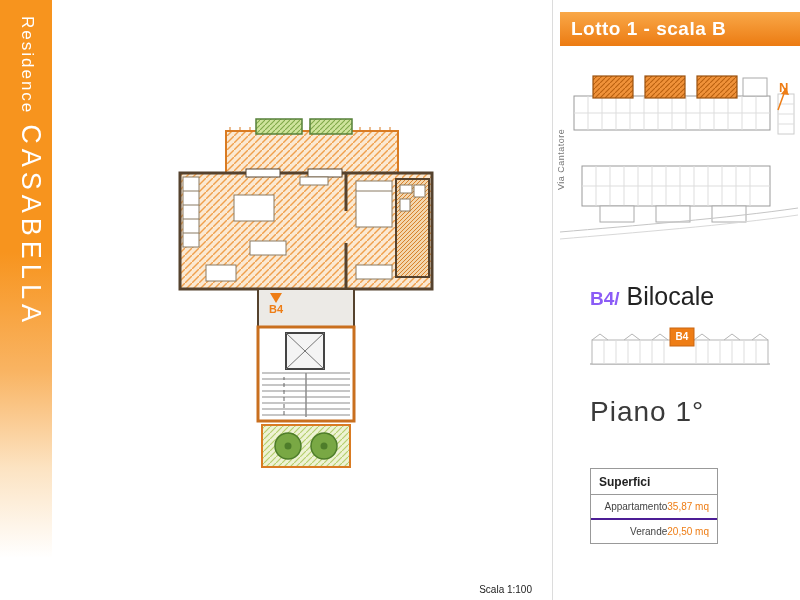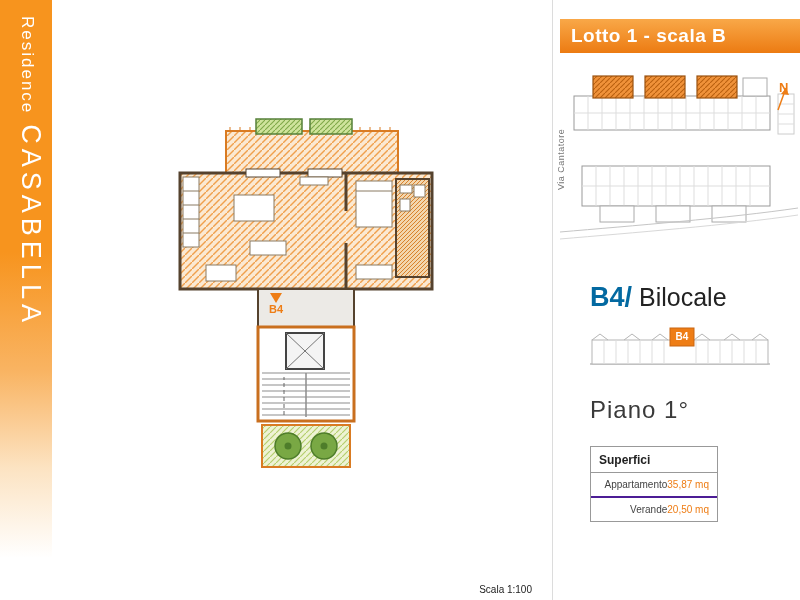--- a/index.html
+++ b/index.html
@@ -10,40 +10,40 @@
   .left-strip{position:absolute;left:0;top:0;width:52px;height:600px;
     background:linear-gradient(180deg,#f7941e 0%,#f7941e 42%,#f9b463 62%,#fce3c2 78%,#ffffff 93%);}
   .brand{position:absolute;left:46px;top:16px;transform:rotate(90deg);transform-origin:0 0;
     white-space:nowrap;color:#fff;display:flex;align-items:baseline;gap:10px;width:360px;}
   .brand-prefix{font-size:17px;letter-spacing:2px;}
   .brand-name{font-size:27px;letter-spacing:5px;}
 
   .divider{position:absolute;left:552px;top:0;width:1px;height:600px;background:#dcdcdc;}
 
   
-  .header-bar{position:absolute;left:560px;top:19px;width:240px;height:34px;box-sizing:border-box;
+  .header-bar{position:absolute;left:560px;top:12px;width:240px;height:34px;box-sizing:border-box;
     background:linear-gradient(180deg,#f9a848,#ec7b12);color:#fff;font-size:19px;font-weight:bold;
     line-height:34px;padding-left:11px;letter-spacing:.5px;}
 
   .siteplan-svg{position:absolute;left:560px;top:58px;}
   .street-label{position:absolute;left:556px;top:190px;transform:rotate(-90deg);transform-origin:0 0;
     font-size:9px;color:#777;letter-spacing:.5px;white-space:nowrap;}
   .north-label{position:absolute;left:779px;top:80px;color:#ee7d15;font-weight:bold;font-size:13px;}
 
   .unit-heading{position:absolute;left:590px;top:282px;display:flex;align-items:baseline;}
-  .unit-code{font-size:27px;font-weight:bold;color:#0369a1;}
+  .unit-code{font-size:19px;font-weight:bold;color:#8b5cf6;}
   .unit-type{font-size:25px;color:#222;margin-left:7px;}
 
   .elevation-svg{position:absolute;left:590px;top:318px;}
   .elevation-badge{position:absolute;left:670px;top:328px;width:24px;height:18px;line-height:18px;
     text-align:center;color:#fff;font-weight:bold;font-size:10px;}
 
-  .floor-heading{position:absolute;left:590px;top:396px;font-size:24px;color:#3a3a3a;letter-spacing:1px;}
-
-  .superfici{position:absolute;left:590px;top:446px;width:128px;border:1px solid #999;background:#fff;
+  .floor-heading{position:absolute;left:590px;top:396px;font-size:28px;color:#3a3a3a;letter-spacing:1px;}
+
+  .superfici{position:absolute;left:590px;top:468px;width:128px;border:1px solid #999;background:#fff;
     font-size:10px;box-sizing:border-box;}
   .superfici-title{padding:6px 8px 5px;font-weight:bold;font-size:12px;color:#222;border-bottom:1px solid #999;}
   .superfici-row{display:flex;justify-content:flex-end;padding:6px 8px;color:#444;}
   .superfici-row + .superfici-row{border-top:2px solid #4c1d95;}
   .superfici-value{color:#ee7d15;}
 
   
   .plan-svg{position:absolute;left:150px;top:115px;}
   .plan-badge{position:absolute;left:260px;top:303px;width:32px;text-align:center;
     color:#ee7d15;font-weight:bold;font-size:11px;}

